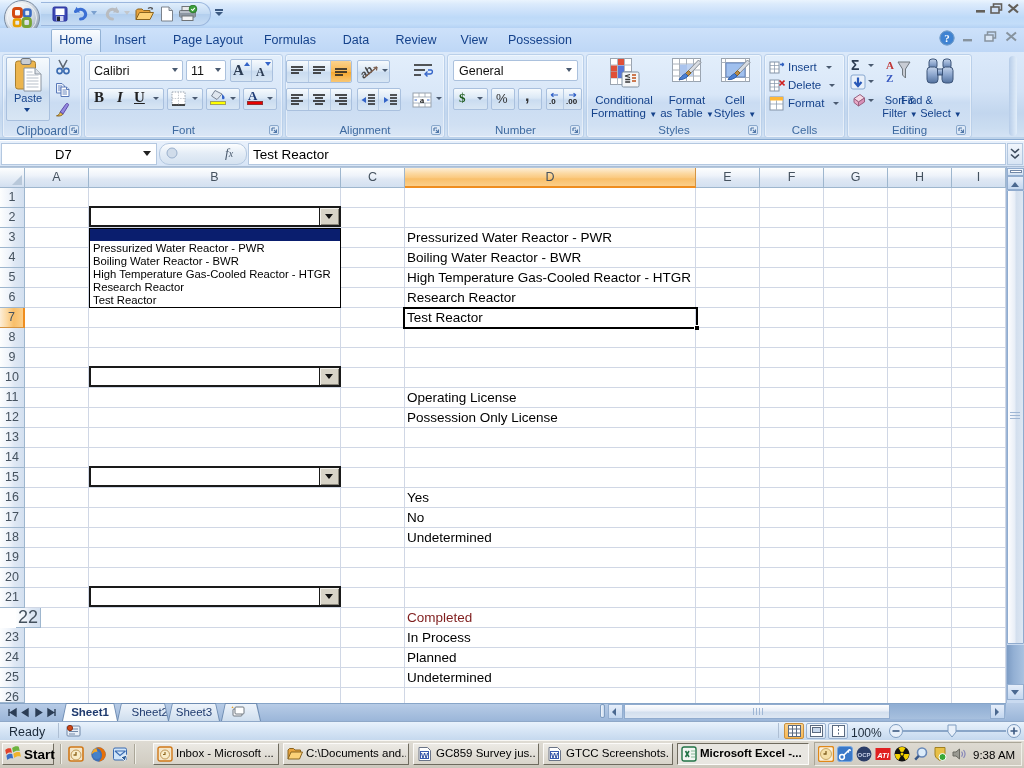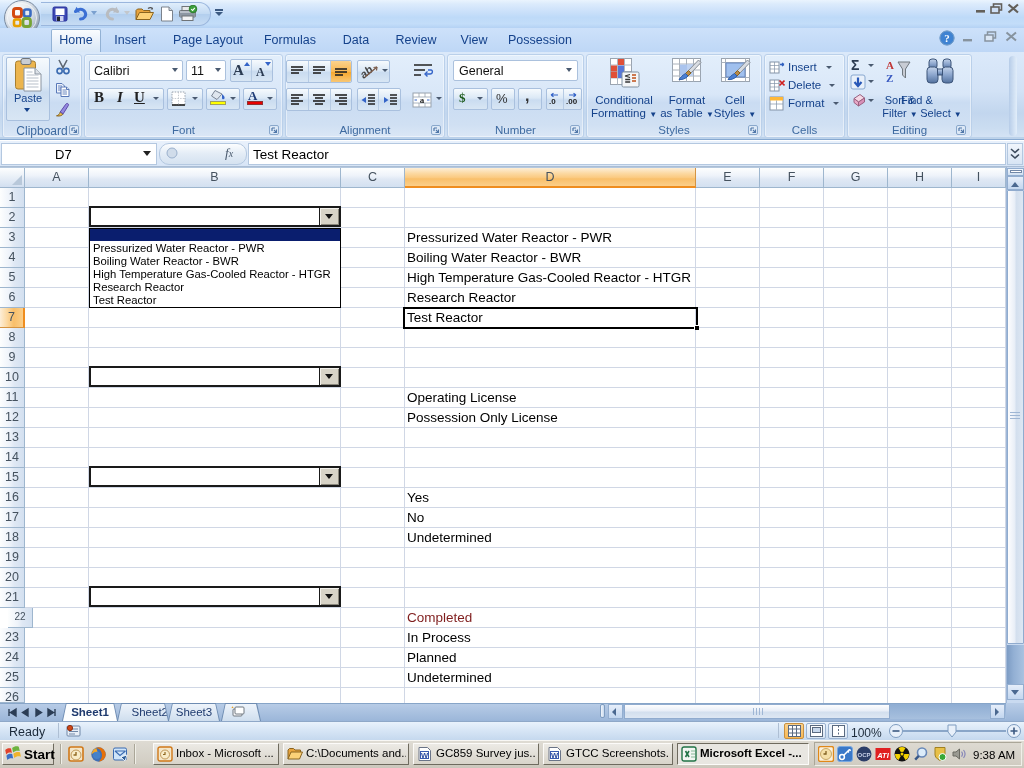--- a/index.html
+++ b/index.html
@@ -439,21 +439,21 @@
 <div class="abs" style="left:0;top:408px;width:25px;height:20px;background:linear-gradient(90deg,#fdfefe 0%,#eef3fa 40%,#dfe8f4 60%,#d3e0f0 100%);border-right:1px solid #9eb6ce;border-bottom:1px solid #9eb6ce;overflow:hidden;text-align:center;font-size:12.5px;color:#45525f;line-height:18px">12</div>
 <div class="abs" style="left:0;top:428px;width:25px;height:20px;background:linear-gradient(90deg,#fdfefe 0%,#eef3fa 40%,#dfe8f4 60%,#d3e0f0 100%);border-right:1px solid #9eb6ce;border-bottom:1px solid #9eb6ce;overflow:hidden;text-align:center;font-size:12.5px;color:#45525f;line-height:18px">13</div>
 <div class="abs" style="left:0;top:448px;width:25px;height:20px;background:linear-gradient(90deg,#fdfefe 0%,#eef3fa 40%,#dfe8f4 60%,#d3e0f0 100%);border-right:1px solid #9eb6ce;border-bottom:1px solid #9eb6ce;overflow:hidden;text-align:center;font-size:12.5px;color:#45525f;line-height:18px">14</div>
 <div class="abs" style="left:0;top:468px;width:25px;height:20px;background:linear-gradient(90deg,#fdfefe 0%,#eef3fa 40%,#dfe8f4 60%,#d3e0f0 100%);border-right:1px solid #9eb6ce;border-bottom:1px solid #9eb6ce;overflow:hidden;text-align:center;font-size:12.5px;color:#45525f;line-height:18px">15</div>
 <div class="abs" style="left:0;top:488px;width:25px;height:20px;background:linear-gradient(90deg,#fdfefe 0%,#eef3fa 40%,#dfe8f4 60%,#d3e0f0 100%);border-right:1px solid #9eb6ce;border-bottom:1px solid #9eb6ce;overflow:hidden;text-align:center;font-size:12.5px;color:#45525f;line-height:18px">16</div>
 <div class="abs" style="left:0;top:508px;width:25px;height:20px;background:linear-gradient(90deg,#fdfefe 0%,#eef3fa 40%,#dfe8f4 60%,#d3e0f0 100%);border-right:1px solid #9eb6ce;border-bottom:1px solid #9eb6ce;overflow:hidden;text-align:center;font-size:12.5px;color:#45525f;line-height:18px">17</div>
 <div class="abs" style="left:0;top:528px;width:25px;height:20px;background:linear-gradient(90deg,#fdfefe 0%,#eef3fa 40%,#dfe8f4 60%,#d3e0f0 100%);border-right:1px solid #9eb6ce;border-bottom:1px solid #9eb6ce;overflow:hidden;text-align:center;font-size:12.5px;color:#45525f;line-height:18px">18</div>
 <div class="abs" style="left:0;top:548px;width:25px;height:20px;background:linear-gradient(90deg,#fdfefe 0%,#eef3fa 40%,#dfe8f4 60%,#d3e0f0 100%);border-right:1px solid #9eb6ce;border-bottom:1px solid #9eb6ce;overflow:hidden;text-align:center;font-size:12.5px;color:#45525f;line-height:18px">19</div>
 <div class="abs" style="left:0;top:568px;width:25px;height:20px;background:linear-gradient(90deg,#fdfefe 0%,#eef3fa 40%,#dfe8f4 60%,#d3e0f0 100%);border-right:1px solid #9eb6ce;border-bottom:1px solid #9eb6ce;overflow:hidden;text-align:center;font-size:12.5px;color:#45525f;line-height:18px">20</div>
 <div class="abs" style="left:0;top:588px;width:25px;height:20px;background:linear-gradient(90deg,#fdfefe 0%,#eef3fa 40%,#dfe8f4 60%,#d3e0f0 100%);border-right:1px solid #9eb6ce;border-bottom:1px solid #9eb6ce;overflow:hidden;text-align:center;font-size:12.5px;color:#45525f;line-height:18px">21</div>
-<div class="abs" style="left:8px;top:608px;width:25px;height:20px;background:linear-gradient(90deg,#fdfefe 0%,#eef3fa 40%,#dfe8f4 60%,#d3e0f0 100%);border-right:1px solid #9eb6ce;border-bottom:1px solid #9eb6ce;overflow:hidden;text-align:center;font-size:10px;color:#45525f;line-height:18px">22</div>
+<div class="abs" style="left:16px;top:608px;width:25px;height:20px;background:linear-gradient(90deg,#fdfefe 0%,#eef3fa 40%,#dfe8f4 60%,#d3e0f0 100%);border-right:1px solid #9eb6ce;border-bottom:1px solid #9eb6ce;overflow:hidden;text-align:center;font-size:18px;color:#45525f;line-height:18px">22</div>
 <div class="abs" style="left:0;top:628px;width:25px;height:20px;background:linear-gradient(90deg,#fdfefe 0%,#eef3fa 40%,#dfe8f4 60%,#d3e0f0 100%);border-right:1px solid #9eb6ce;border-bottom:1px solid #9eb6ce;overflow:hidden;text-align:center;font-size:12.5px;color:#45525f;line-height:18px">23</div>
 <div class="abs" style="left:0;top:648px;width:25px;height:20px;background:linear-gradient(90deg,#fdfefe 0%,#eef3fa 40%,#dfe8f4 60%,#d3e0f0 100%);border-right:1px solid #9eb6ce;border-bottom:1px solid #9eb6ce;overflow:hidden;text-align:center;font-size:12.5px;color:#45525f;line-height:18px">24</div>
 <div class="abs" style="left:0;top:668px;width:25px;height:20px;background:linear-gradient(90deg,#fdfefe 0%,#eef3fa 40%,#dfe8f4 60%,#d3e0f0 100%);border-right:1px solid #9eb6ce;border-bottom:1px solid #9eb6ce;overflow:hidden;text-align:center;font-size:12.5px;color:#45525f;line-height:18px">25</div>
 <div class="abs" style="left:0;top:688px;width:25px;height:15px;background:linear-gradient(90deg,#fdfefe 0%,#eef3fa 40%,#dfe8f4 60%,#d3e0f0 100%);border-right:1px solid #9eb6ce;border-bottom:1px solid #9eb6ce;overflow:hidden;text-align:center;font-size:12.5px;color:#45525f;line-height:18px">26</div>
 <div class="abs tt" style="left:407px;top:230px;font-size:13.5px;color:#000">Pressurized Water Reactor - PWR</div>
 <div class="abs tt" style="left:407px;top:250px;font-size:13.5px;color:#000">Boiling Water Reactor - BWR</div>
 <div class="abs tt" style="left:407px;top:270px;font-size:13.5px;color:#000">High Temperature Gas-Cooled Reactor - HTGR</div>
 <div class="abs tt" style="left:407px;top:290px;font-size:13.5px;color:#000">Research Reactor</div>
 <div class="abs tt" style="left:407px;top:310px;font-size:13.5px;color:#000">Test Reactor</div>
 <div class="abs tt" style="left:407px;top:390px;font-size:13.5px;color:#000">Operating License</div>

